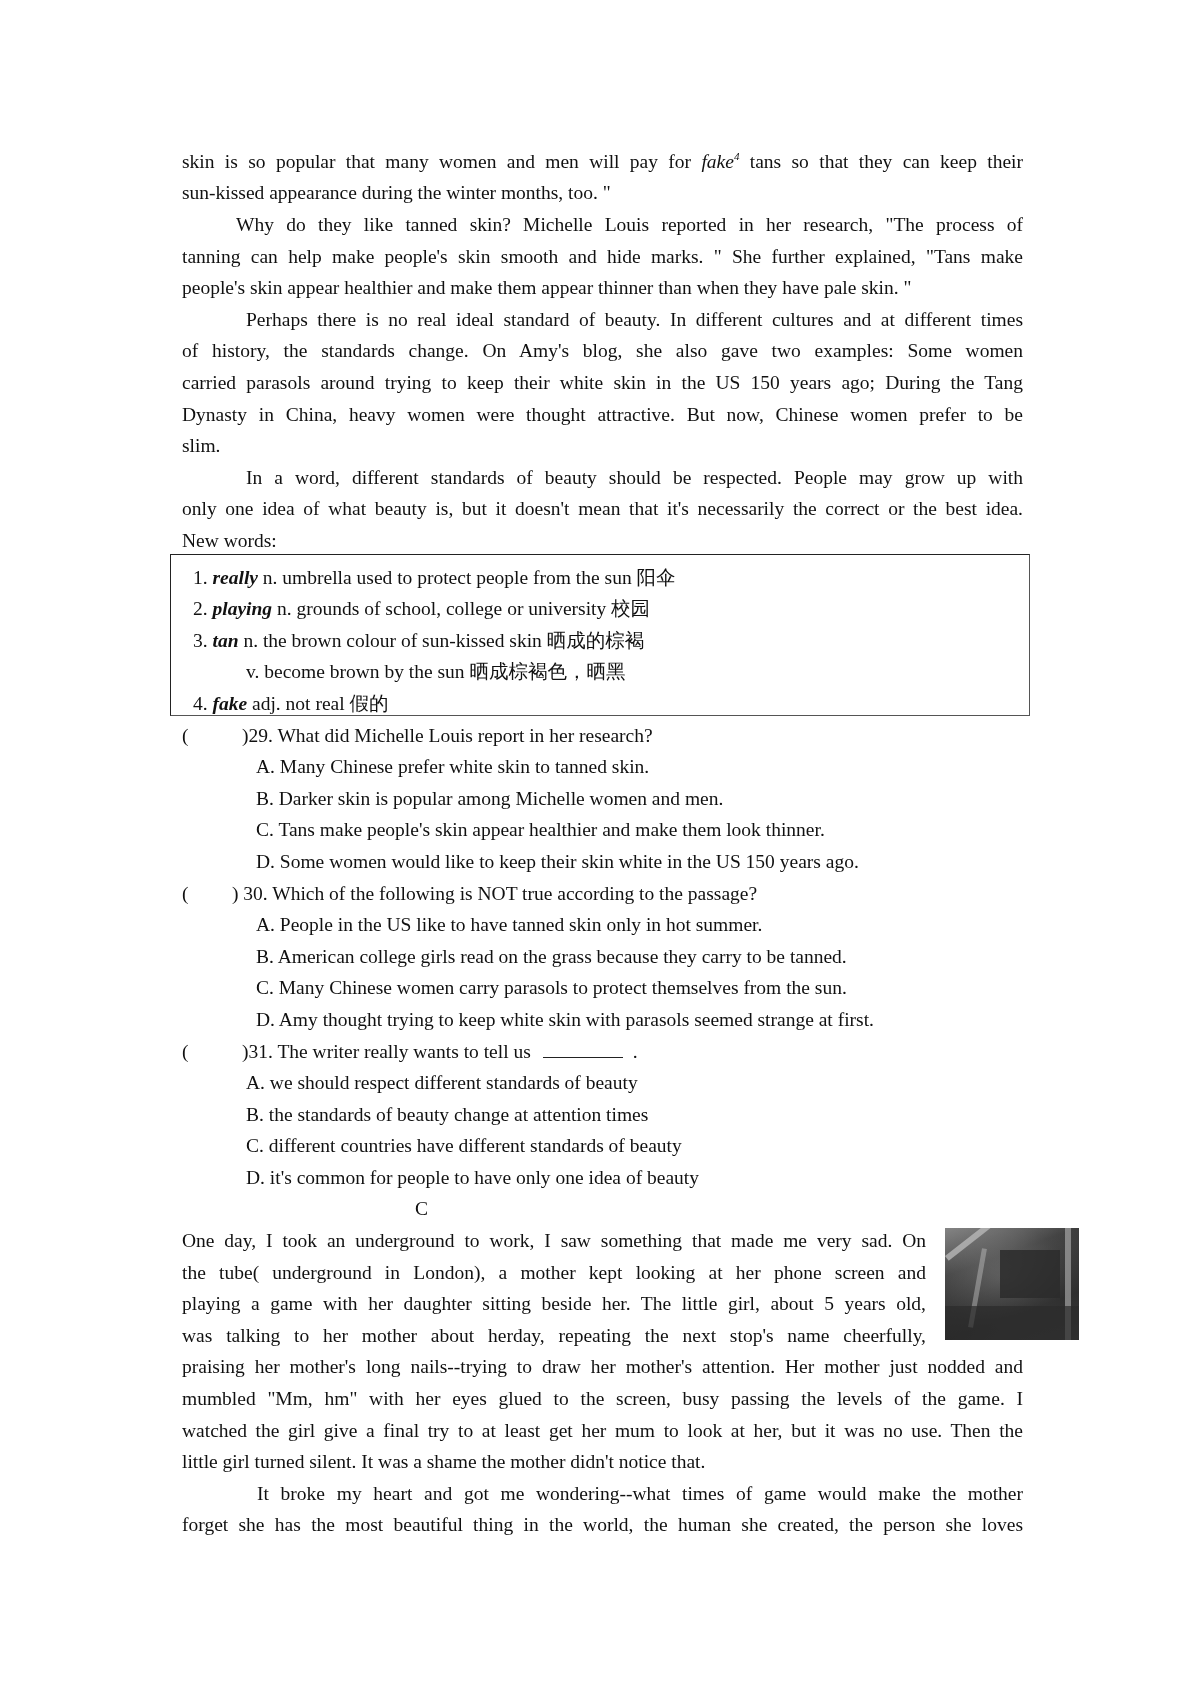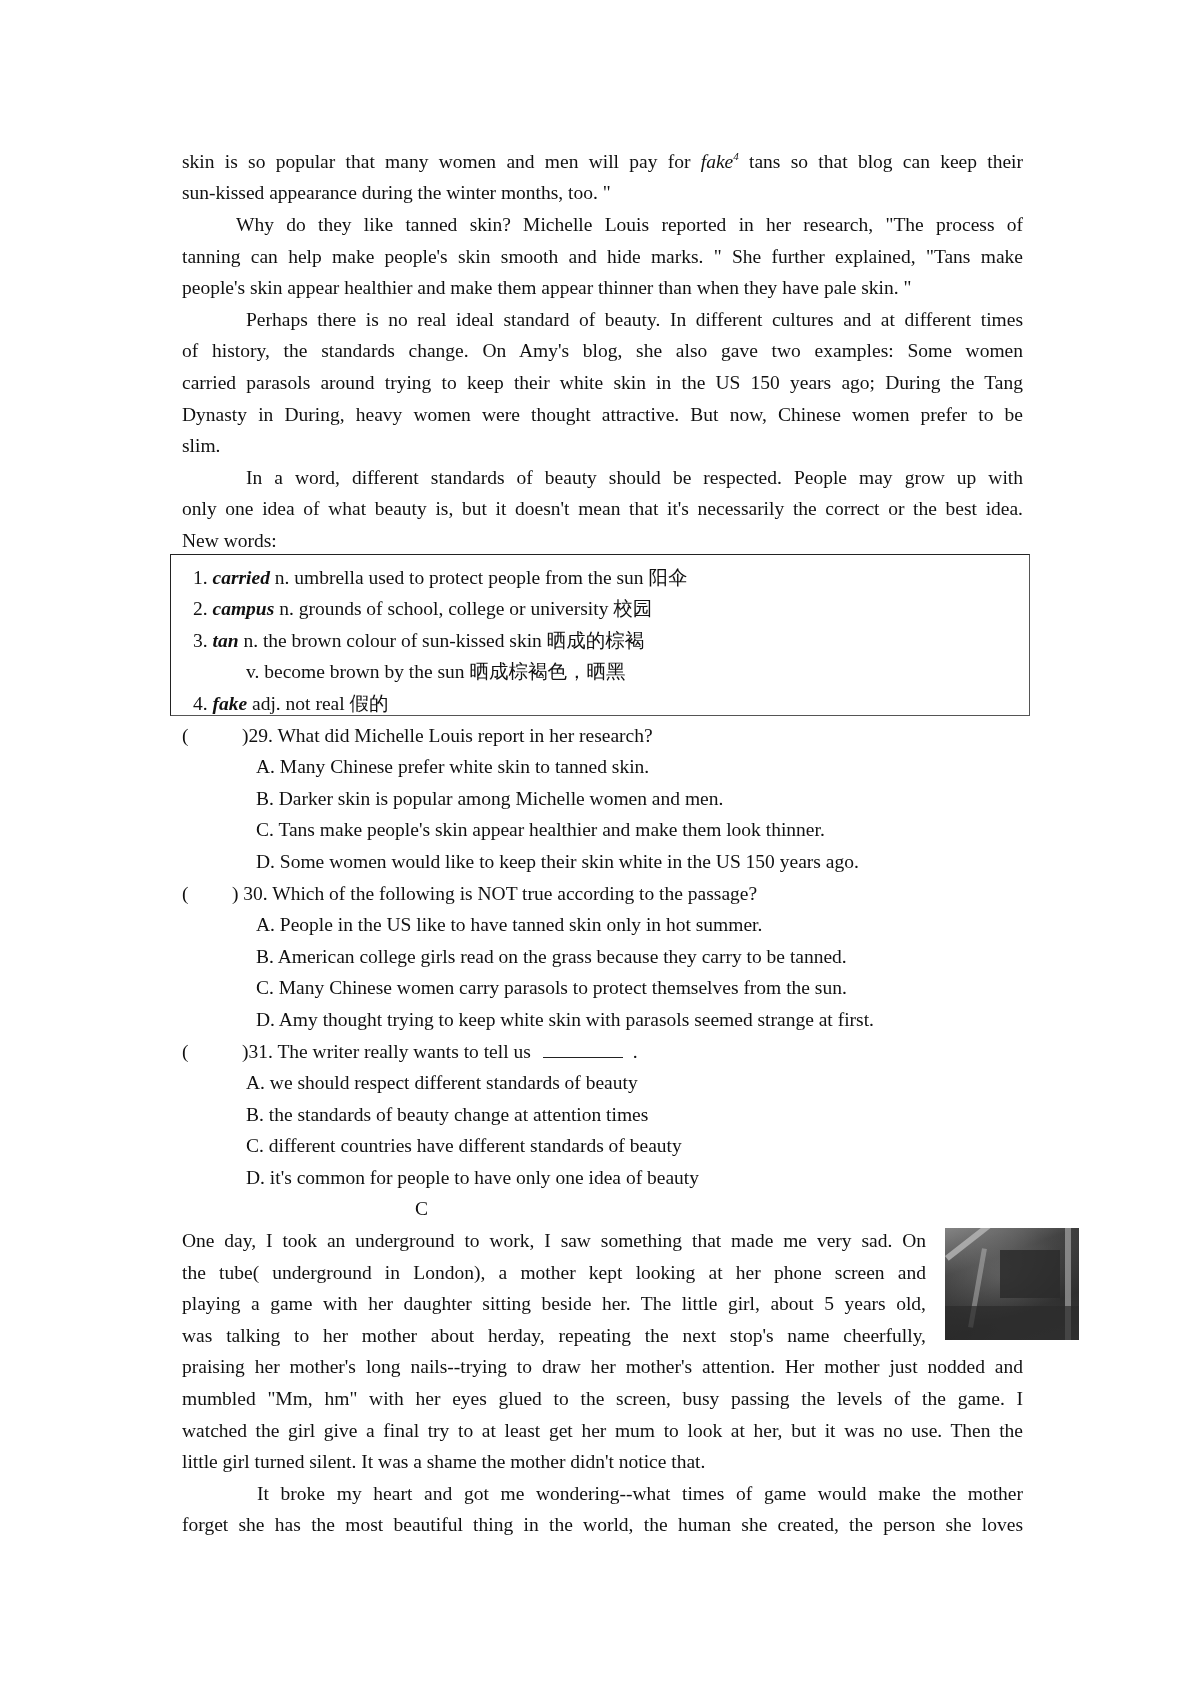--- a/index.html
+++ b/index.html
@@ -37,40 +37,40 @@
   .photo .bar { position: absolute; background: #b8b8b8; opacity: 0.8; }
   .photo .dark { position: absolute; background: #2b2b2b; opacity: 0.85; }
   .blank {
     display: inline-block; width: 80px; border-bottom: 1px solid #222; height: 16px;
     margin: 0 10px 0 12px; vertical-align: baseline;
   }
 </style>
 </head>
 <body>
 
-<div class="line just" style="top:150px"><span>skin is so popular that many women and men will pay for </span><span class="it">fake</span><sup class="fn">4</sup><span> tans so that blog can keep their</span></div>
+<div class="line just" style="top:150px"><span>skin is so popular that many women and men will pay for </span><span class="it">fake</span><sup class="fn">4</sup><span> tans so that they can keep their</span></div>
 <div class="line plain" style="top:181px; left:182px">sun-kissed appearance during the winter months, too. "</div>
 
 <div class="line just" style="top:213px; left:236px; width:787px">Why do they like tanned skin? Michelle Louis reported in her research, "The process of</div>
 <div class="line just" style="top:245px">tanning can help make people's skin smooth and hide marks. " She further explained, "Tans make</div>
 <div class="line plain" style="top:276px; left:182px">people's skin appear healthier and make them appear thinner than when they have pale skin. "</div>
 
 <div class="line just" style="top:308px; left:246px; width:777px">Perhaps there is no real ideal standard of beauty. In different cultures and at different times</div>
 <div class="line just" style="top:339px">of history, the standards change. On Amy's blog, she also gave two examples: Some women</div>
 <div class="line just" style="top:371px">carried parasols around trying to keep their white skin in the US 150 years ago; During the Tang</div>
-<div class="line just" style="top:403px">Dynasty in During, heavy women were thought attractive. But now, Chinese women prefer to be</div>
+<div class="line just" style="top:403px">Dynasty in China, heavy women were thought attractive. But now, Chinese women prefer to be</div>
 <div class="line plain" style="top:434px; left:182px">slim.</div>
 
 <div class="line just" style="top:466px; left:246px; width:777px">In a word, different standards of beauty should be respected. People may grow up with</div>
 <div class="line just" style="top:497px">only one idea of what beauty is, but it doesn't mean that it's necessarily the correct or the best idea.</div>
 <div class="line plain" style="top:529px; left:182px">New words:</div>
 
 <div class="box"></div>
-<div class="line plain" style="top:566px; left:193px"><span>1. </span><span class="bi">carried</span><span> n. umbrella used to protect people from the sun  阳伞</span></div>
-<div class="line plain" style="top:597px; left:193px"><span>2. </span><span class="bi">campus</span><span> n. grounds of school, college or university 校园</span></div>
+<div class="line plain" style="top:566px; left:193px"><span>1. </span><span class="bi">really</span><span> n. umbrella used to protect people from the sun  阳伞</span></div>
+<div class="line plain" style="top:597px; left:193px"><span>2. </span><span class="bi">playing</span><span> n. grounds of school, college or university 校园</span></div>
 <div class="line plain" style="top:629px; left:193px"><span>3. </span><span class="bi">tan</span><span> n. the brown colour of sun-kissed skin  晒成的棕褐</span></div>
 <div class="line plain" style="top:660px; left:246px"><span>v. become brown by the sun  晒成棕褐色，晒黑</span></div>
 <div class="line plain" style="top:692px; left:193px"><span></span><span>4. </span><span class="bi">fake</span><span> adj. not real  假的</span></div>
 
 <div class="line plain" style="top:724px; left:182px">(</div>
 <div class="line plain" style="top:724px; left:242px">)29. What did Michelle Louis report in her research?</div>
 <div class="line plain" style="top:755px; left:256px">A. Many Chinese prefer white skin to tanned skin.</div>
 <div class="line plain" style="top:787px; left:256px">B. Darker skin is popular among Michelle women and men.</div>
 <div class="line plain" style="top:818px; left:256px">C. Tans make people's skin appear healthier and make them look thinner.</div>
 <div class="line plain" style="top:850px; left:256px">D. Some women would like to keep their skin white in the US 150 years ago.</div>

